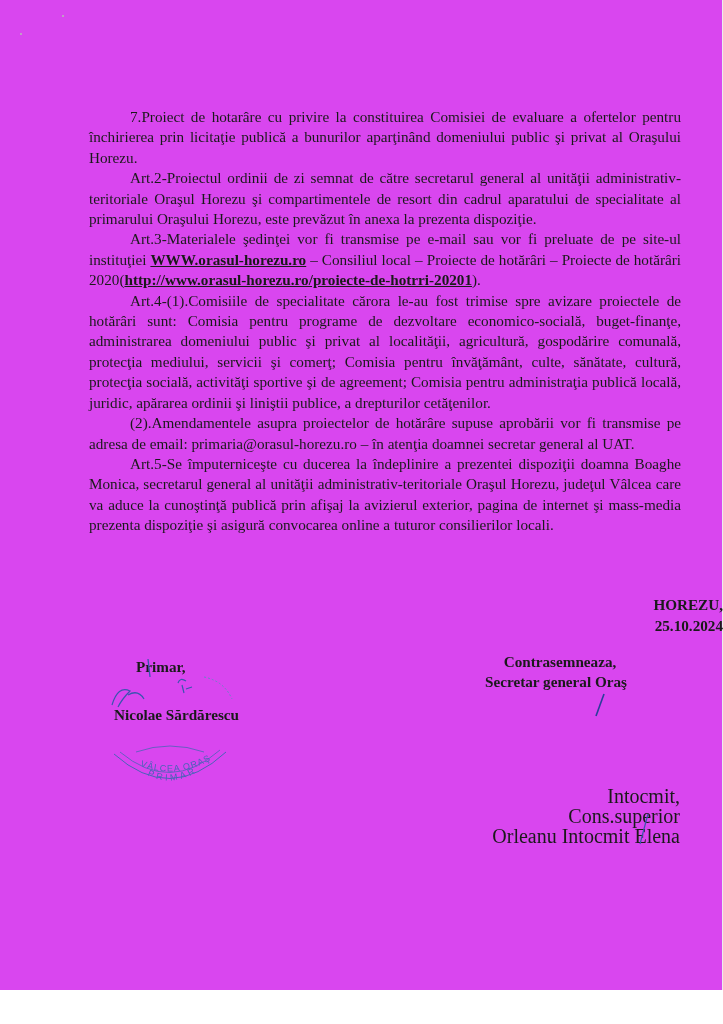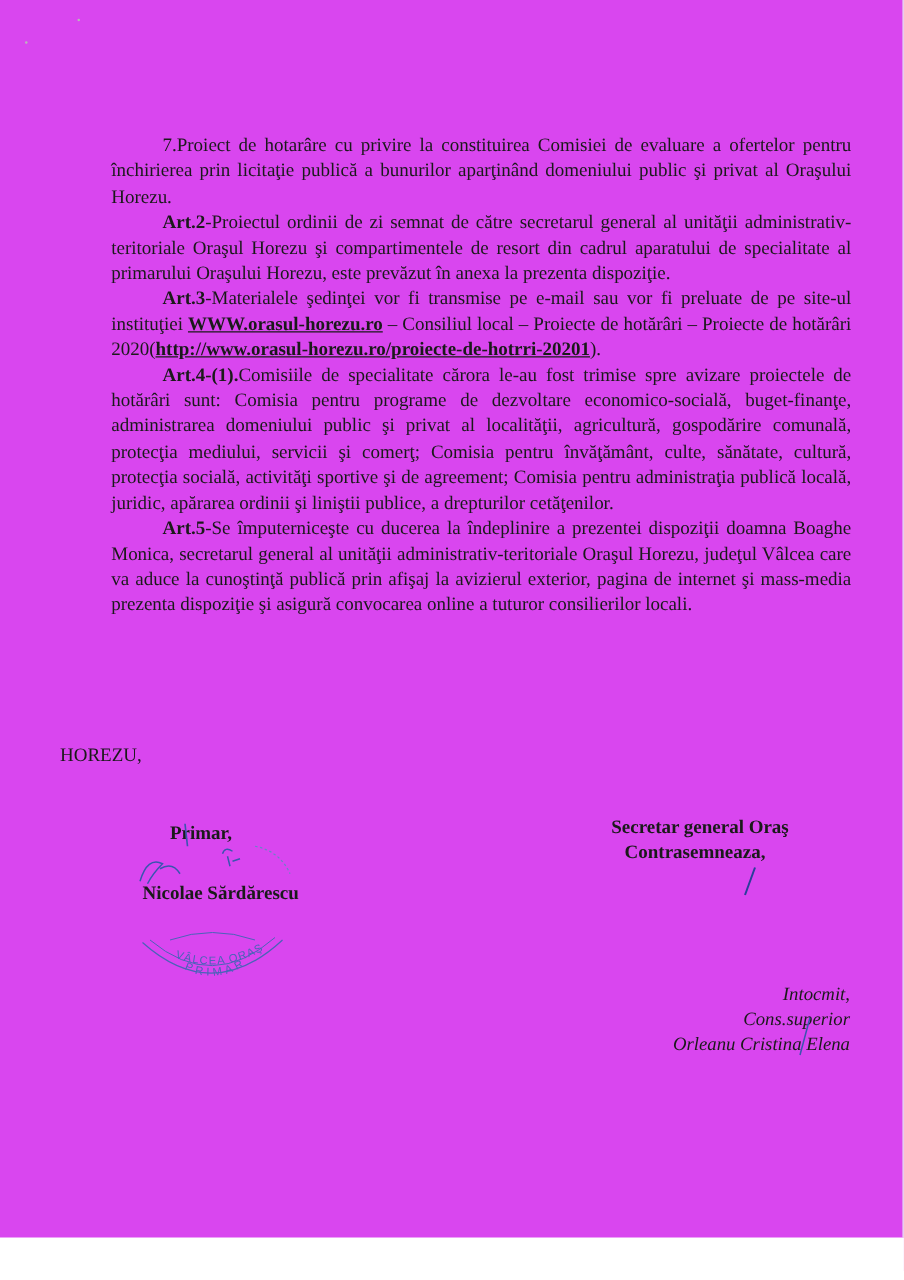--- a/index.html
+++ b/index.html
@@ -36,34 +36,34 @@
       width: 592px;
       font-size: 15.2px;
       line-height: 20.4px;
       text-align: justify;
     }
     .para {
       margin: 0;
       text-indent: 41px;
       text-align: justify;
     }
-    .para b { font-weight: bold; }
+    .para b { font-weight: normal; }
     .link {
       text-decoration: underline;
       color: #1a1a1a;
       cursor: pointer;
       font-weight: bold;
     }
     .place-date {
       position: absolute;
       left: 0;
       width: 723px;
       top: 594px;
-      text-align: left;
-      font-weight: normal;
+      text-align: right;
+      font-weight: bold;
       font-size: 15.2px;
       line-height: 21px;
     }
     .place-date div { margin-left: 48px; }
     .sig-left {
       position: absolute;
       left: 114px;
       top: 657px;
       width: 170px;
       font-weight: bold;
@@ -81,23 +81,22 @@
       font-weight: bold;
       font-size: 15.2px;
       line-height: 20px;
     }
     .sig-right div:nth-child(2) { margin-left: -8px; }
     .sig-prep {
       position: absolute;
       right: 42px;
       top: 786px;
       text-align: right;
-      font-size: 15px;
+      font-size: 20px;
       line-height: 20px;
-      font-style: italic;
     }
     .stamp {
       position: absolute;
       left: 110px;
       top: 742px;
       width: 120px;
       height: 50px;
     }
     .scribble {
       position: absolute;
@@ -114,43 +113,45 @@
 
   <div class="body-text">
     <p class="para">7.Proiect de hotarâre cu privire la constituirea Comisiei de evaluare a ofertelor pentru închirierea prin licitaţie publică a bunurilor aparţinând domeniului public şi privat al Oraşului Horezu.</p>
 
     <p class="para"><b>Art.2</b><span>-Proiectul ordinii de zi semnat de către secretarul general al unităţii administrativ-teritoriale Oraşul Horezu şi compartimentele de resort din cadrul aparatului de specialitate al primarului Oraşului Horezu, este prevăzut în anexa la prezenta dispoziţie.</span></p>
 
     <p class="para"><b>Art.3</b><span>-Materialele şedinţei vor fi transmise pe e-mail sau vor fi preluate de pe site-ul instituţiei </span><a class="link">WWW.orasul-horezu.ro</a><span> – Consiliul local – Proiecte de hotărâri – Proiecte de hotărâri 2020(</span><a class="link">http://www.orasul-horezu.ro/proiecte-de-hotrri-20201</a><span>).</span></p>
 
     <p class="para"><b>Art.4-(1).</b><span>Comisiile de specialitate cărora le-au fost trimise spre avizare proiectele de hotărâri sunt: Comisia pentru programe de dezvoltare economico-socială, buget-finanţe, administrarea domeniului public şi privat al localităţii, agricultură, gospodărire comunală, protecţia mediului, servicii şi comerţ; Comisia pentru învăţământ, culte, sănătate, cultură, protecţia socială, activităţi sportive şi de agreement; Comisia pentru administraţia publică locală, juridic, apărarea ordinii şi liniştii publice, a drepturilor cetăţenilor.</span></p>
 
+    <p class="para"><b>(2).</b><span>Amendamentele asupra proiectelor de hotărâre supuse aprobării vor fi transmise pe adresa de email: primaria@orasul-horezu.ro – în atenţia doamnei secretar general al UAT.</span></p>
 
     <p class="para"><b>Art.5</b><span>-Se împuterniceşte cu ducerea la îndeplinire a prezentei dispoziţii doamna Boaghe Monica, secretarul general al unităţii administrativ-teritoriale Oraşul Horezu, judeţul Vâlcea care va aduce la cunoştinţă publică prin afişaj la avizierul exterior, pagina de internet şi mass-media prezenta dispoziţie şi asigură convocarea online a tuturor consilierilor locali.</span></p>
   </div>
 
   <div class="place-date">
     <div>HOREZU,</div>
+    <div>25.10.2024</div>
   </div>
 
   <div class="sig-left">
     <div class="title">Primar,</div>
     <div class="name">Nicolae Sărdărescu</div>
   </div>
 
   <svg class="scribble" style="left:108px;top:655px;" width="140" height="60" viewBox="0 0 140 60">
     <path d="M40 4 L42 22" stroke="#3a55b0" stroke-width="1.3" fill="none"></path>
     <path d="M4 50 Q10 30 22 36 Q14 44 10 52 M20 40 Q30 34 36 44" stroke="#3a55b0" stroke-width="1.2" fill="none"></path>
     <path d="M70 28 Q72 22 78 26 M74 30 L76 38 M78 34 L84 32" stroke="#3a55b0" stroke-width="1.2" fill="none"></path>
     <path d="M96 22 Q116 26 124 44" stroke="#6b82c7" stroke-width="1" fill="none" stroke-dasharray="2 2"></path>
   </svg>
 
   <div class="sig-right">
+    <div>Contrasemneaza,</div>
     <div>Secretar general Oraş</div>
-    <div>Contrasemneaza,</div>
   </div>
 
   <svg class="scribble" style="left:590px;top:692px;" width="20" height="26" viewBox="0 0 20 26">
     <path d="M14 2 L6 24" stroke="#2a3f9a" stroke-width="1.6" fill="none"></path>
   </svg>
 
   <svg class="stamp" viewBox="0 0 120 50">
     <path d="M4 12 Q60 62 116 10" stroke="#4a63b8" stroke-width="1" fill="none"></path>
     <path d="M10 10 Q60 52 110 8" stroke="#4a63b8" stroke-width="0.8" fill="none"></path>
     <path d="M26 10 Q60 -2 94 10" stroke="#4a63b8" stroke-width="0.8" fill="none"></path>
@@ -160,20 +161,20 @@
       <textPath href="#stampArc1" startOffset="18%">VÂLCEA ORAŞ</textPath>
     </text>
     <text font-family="Liberation Sans, sans-serif" font-size="9" fill="#4a63b8" letter-spacing="3">
       <textPath href="#stampArc2" startOffset="10%">PRIMAR</textPath>
     </text>
   </svg>
 
   <div class="sig-prep">
     <div>Intocmit,</div>
     <div>Cons.superior</div>
-    <div>Orleanu Cristina Elena</div>
+    <div>Orleanu Intocmit Elena</div>
   </div>
 
   <svg class="scribble" style="left:637px;top:812px;" width="14" height="34" viewBox="0 0 14 34">
     <path d="M11 2 L3 32" stroke="#3a55b0" stroke-width="1.2" fill="none"></path>
   </svg>
 
 </div>
 
 </body></html>

